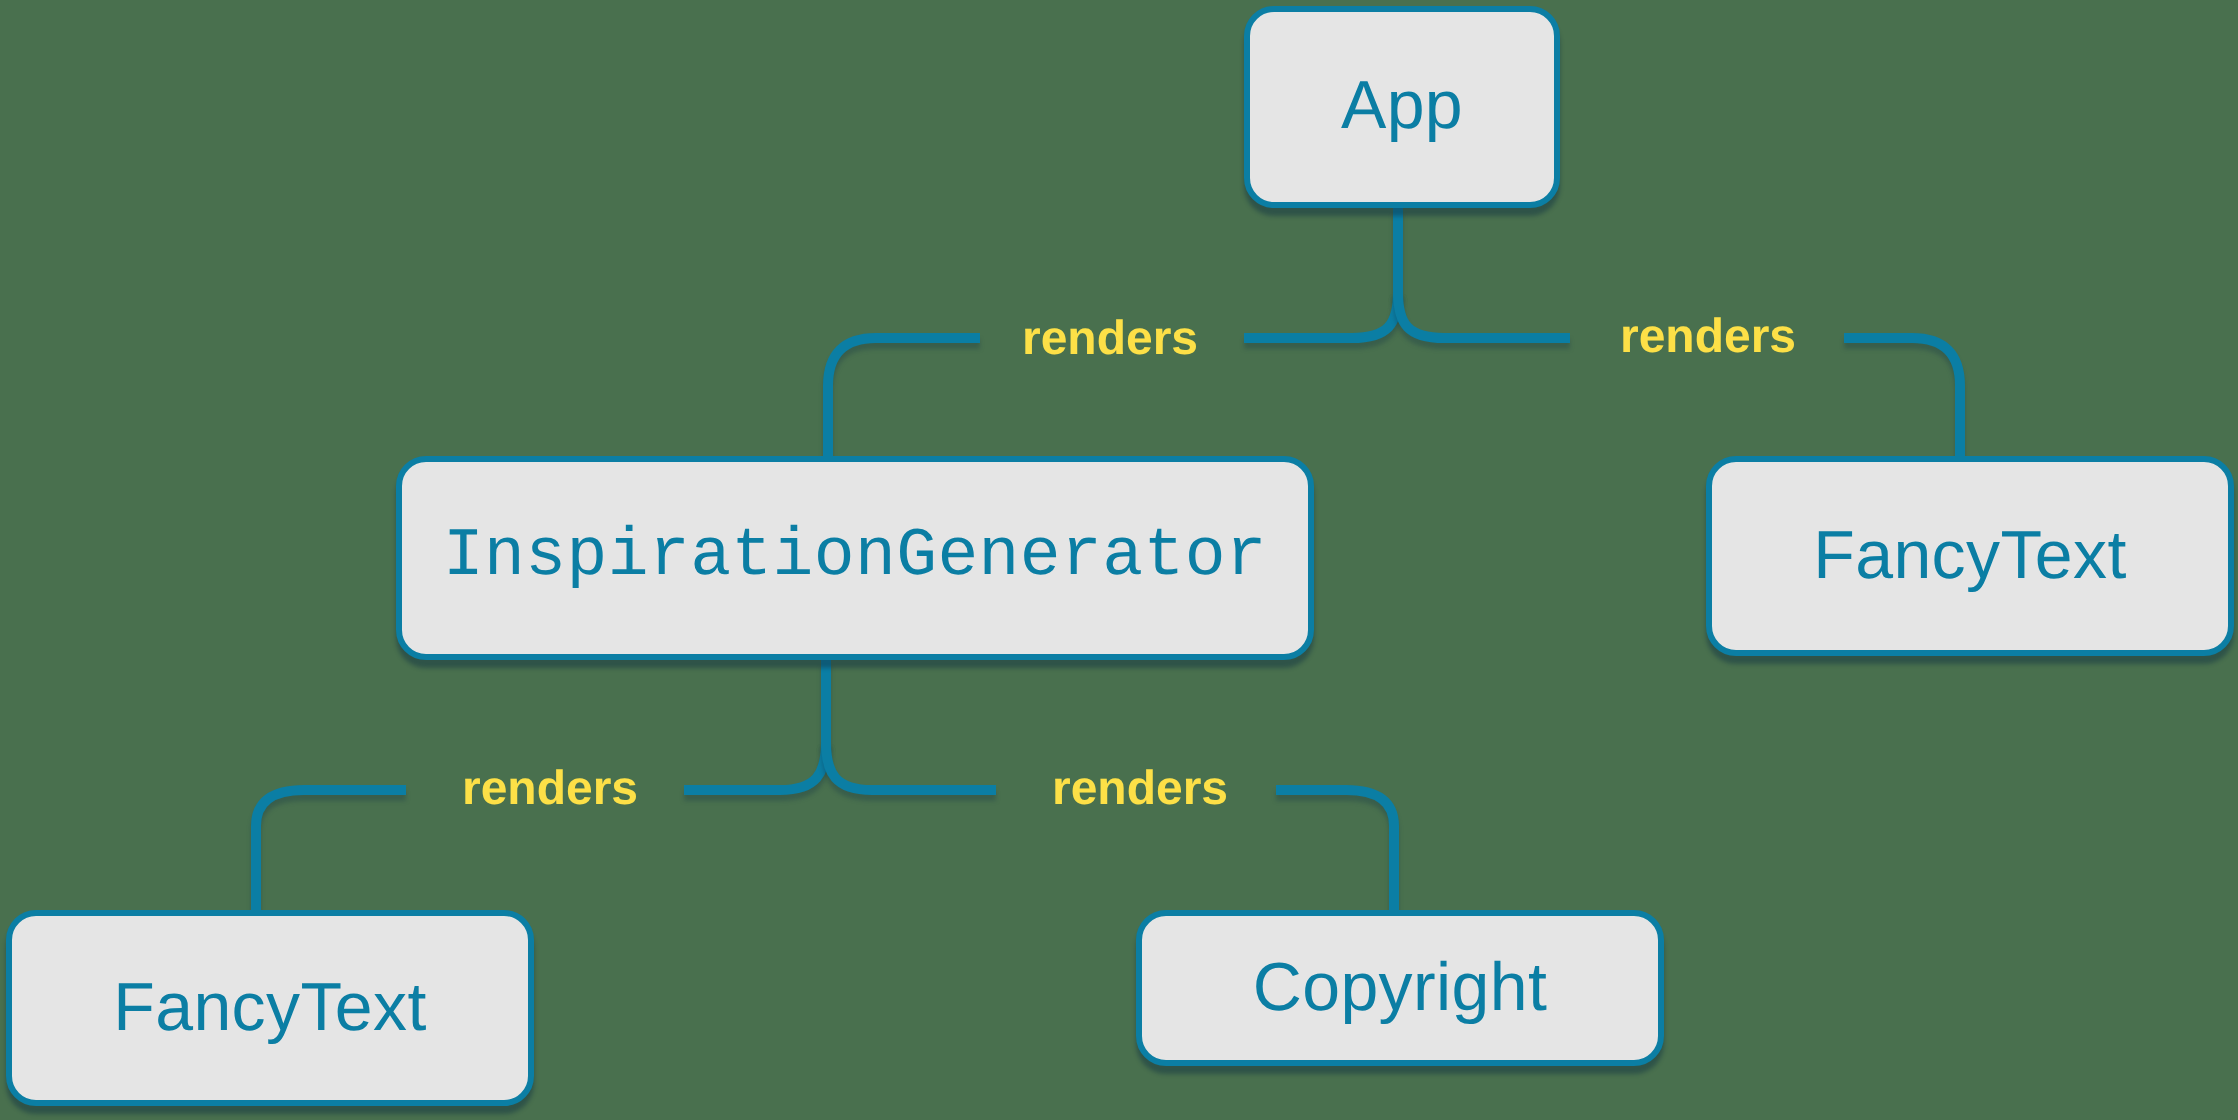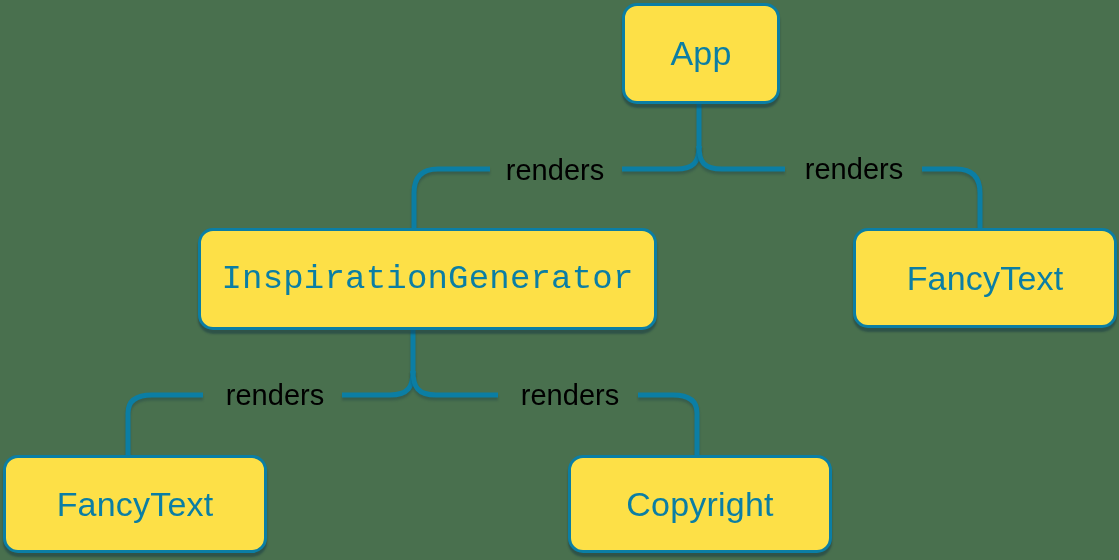--- a/index.html
+++ b/index.html
@@ -22,42 +22,42 @@
   .edges-svg path{
     fill:none;
     stroke:#0b7ea4;
     stroke-width:5;
     filter:drop-shadow(0 3px 1px rgba(16,48,67,0.28));
   }
   
   .node{
     position:absolute;
     box-sizing:border-box;
-    background:#fde047;
+    background:#e5e5e5;
     border:3.5px solid #0b7ea4;
     border-radius:15px;
     display:flex;align-items:center;justify-content:center;
     color:#0b7ea4;
     font-size:34px;
     font-weight:500;
     letter-spacing:0.2px;
     box-shadow:0 4px 2px rgba(16,48,67,0.45);
   }
   .n-app                  {left:622px;top:3px;  width:158px;height:101px;}
   .n-inspiration-generator{left:198px;top:228px;width:459px;height:102px;font-family:Liberation Mono, monospace;}
   .n-fancy-text-top       {left:853px;top:228px;width:264px;height:100px;}
   .n-fancy-text-bottom    {left:3px;  top:455px;width:264px;height:98px;}
-  .n-copyright            {left:568px;top:455px;width:264px;height:98px;text-align:center;}
+  .n-copyright            {left:568px;top:455px;width:264px;height:78px;text-align:center;}
   
   .edge-label{
     position:absolute;
     transform:translate(-50%,-50%);
-    color:#000000;
-    font-size:29px;
-    font-weight:400;
+    color:#fde047;
+    font-size:24px;
+    font-weight:700;
     white-space:nowrap;
   }
   .l-app-ig {left:555px;top:170px;}
   .l-app-ft {left:854px;top:169px;}
   .l-ig-ft  {left:275px;top:395px;}
   .l-ig-cr  {left:570px;top:395px;}
 </style>
 </head>
 <body>
 

